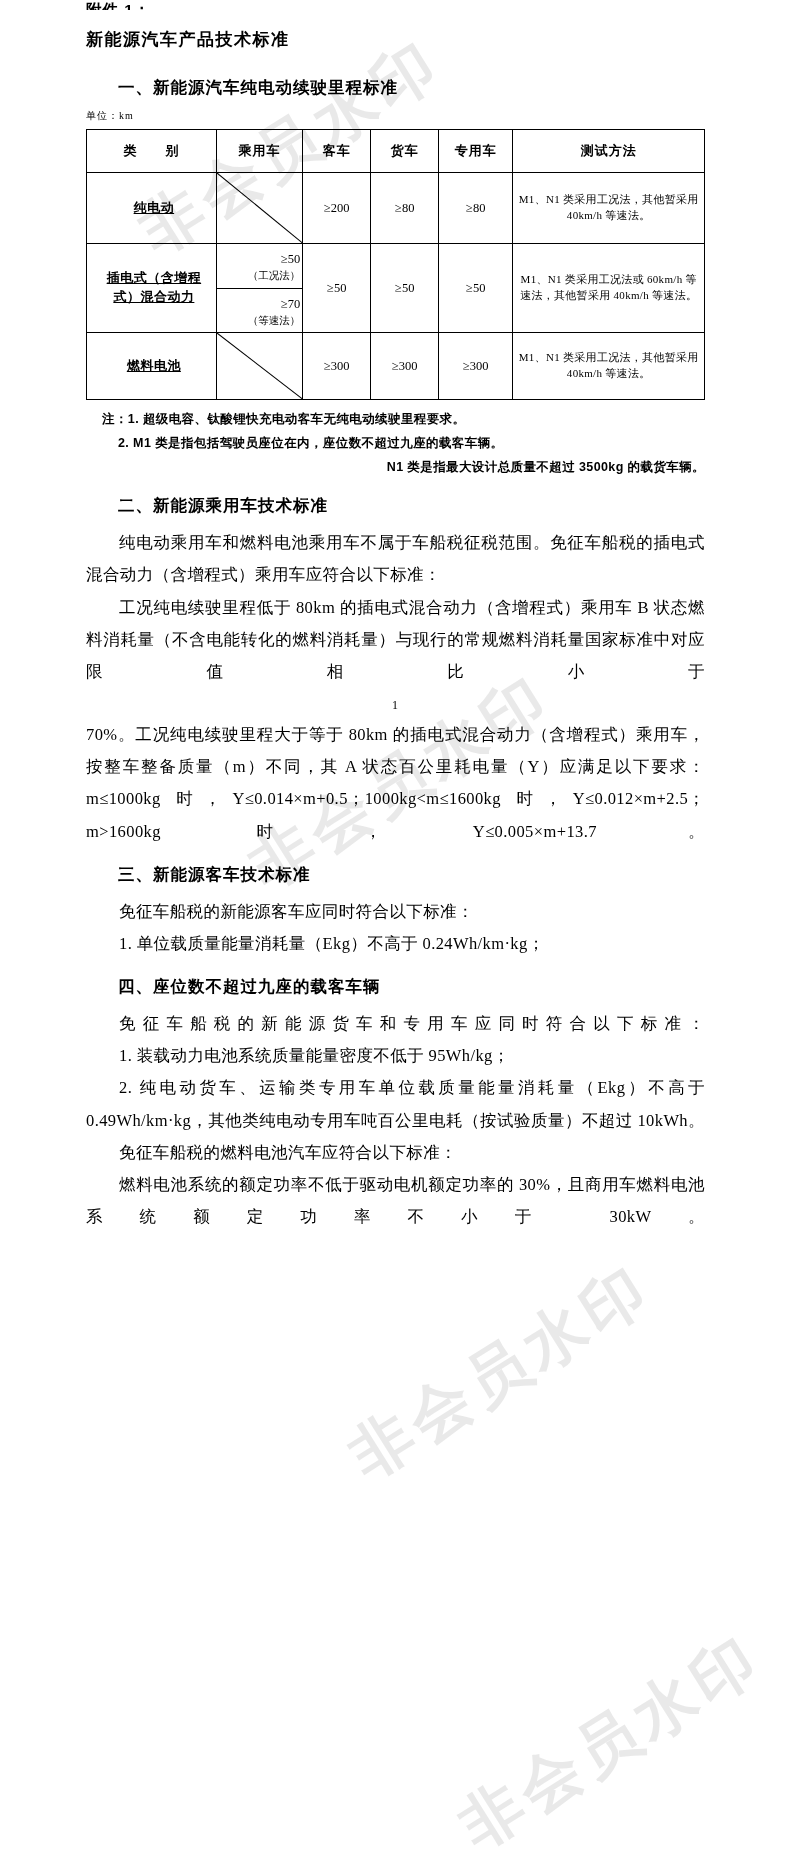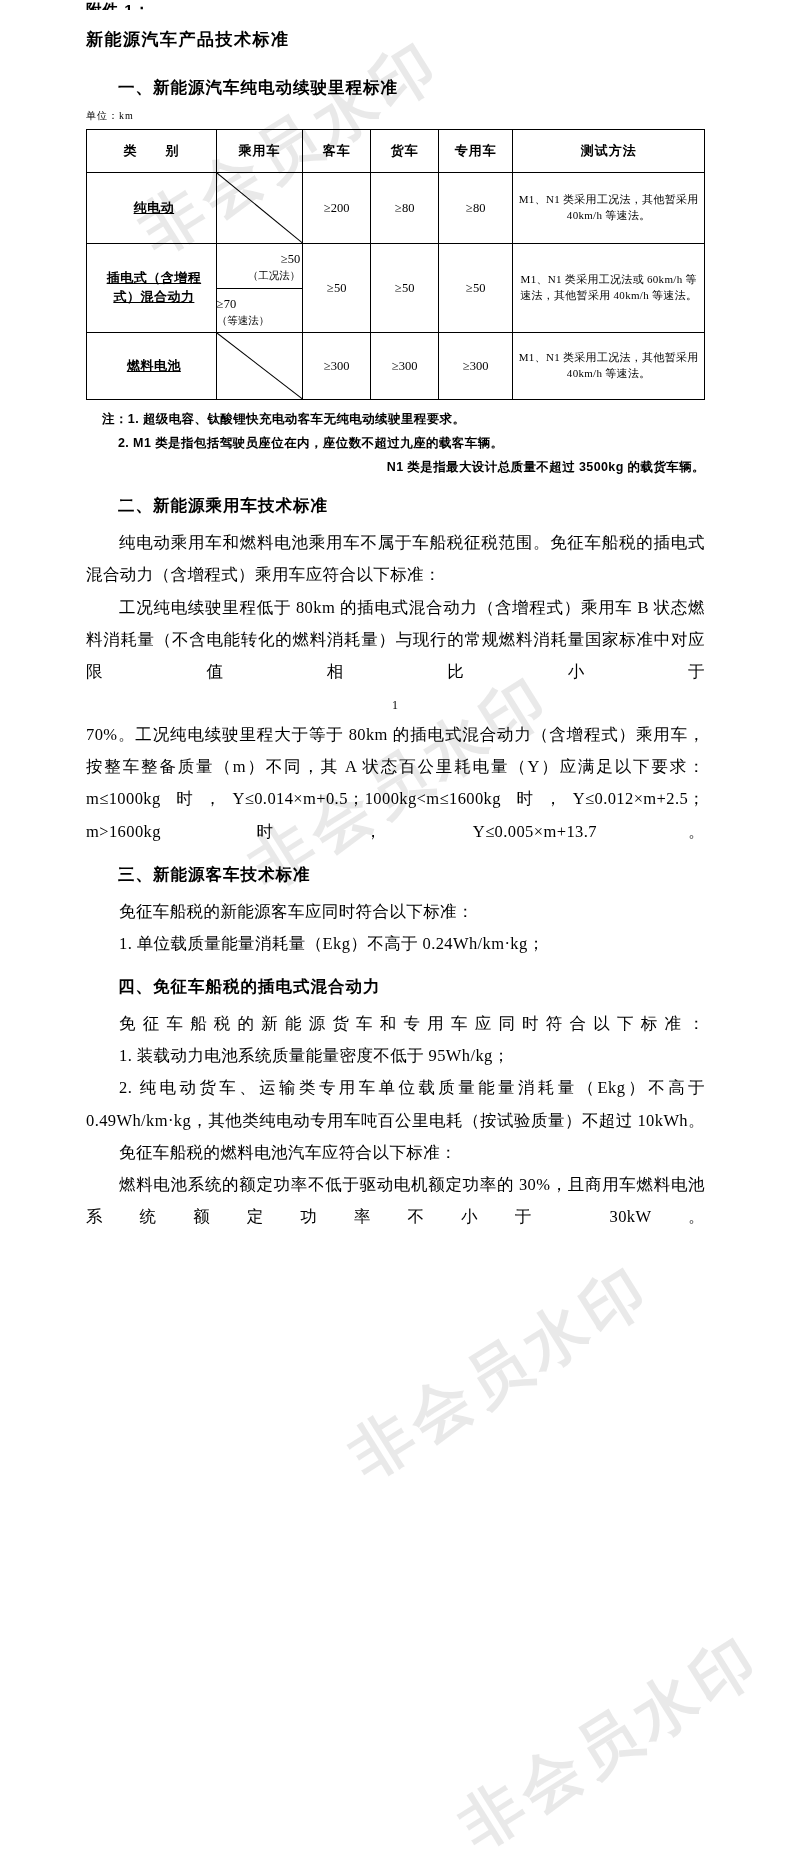--- a/index.html
+++ b/index.html
@@ -108,21 +108,21 @@
     z-index: 2;
     font-size: 12.5px;
   }
   .subcell .sub-top {
     border-bottom: 1px solid #000;
     padding: 6px 2px 4px 0;
     text-align: right;
   }
   .subcell .sub-bot {
     padding: 6px 2px 4px 0;
-    text-align: left;
+    text-align: right;
   }
   .small-note {
     font-size: 10.5px;
   }
   .notes {
     margin: 8px 0 0 0;
     font-size: 12.5px;
     font-family: "Liberation Sans", sans-serif;
     font-weight: bold;
     letter-spacing: 0.4px;
@@ -266,21 +266,21 @@
     <p class="body just">工况纯电续驶里程低于 80km 的插电式混合动力（含增程式）乘用车 B 状态燃料消耗量（不含电能转化的燃料消耗量）与现行的常规燃料消耗量国家标准中对应限值相比小于</p>
 
     <div class="pagenum">1</div>
 
     <p class="body just" style="text-indent:0">70%。工况纯电续驶里程大于等于 80km 的插电式混合动力（含增程式）乘用车，按整车整备质量（m）不同，其 A 状态百公里耗电量（Y）应满足以下要求：m≤1000kg 时，Y≤0.014×m+0.5；1000kg&lt;m≤1600kg 时，Y≤0.012×m+2.5；m&gt;1600kg 时，Y≤0.005×m+13.7。</p>
 
     <div class="sec-head">三、新能源客车技术标准</div>
     <p class="body">免征车船税的新能源客车应同时符合以下标准：</p>
     <p class="body">1. 单位载质量能量消耗量（Ekg）不高于 0.24Wh/km·kg；</p>
 
-    <div class="sec-head">四、免征车船税的插电式混合动力</div>
+    <div class="sec-head">四、座位数不超过九座的载客车辆</div>
     <p class="body just">免征车船税的新能源货车和专用车应同时符合以下标准：</p>
     <p class="body">1. 装载动力电池系统质量能量密度不低于 95Wh/kg；</p>
     <p class="body just">2. 纯电动货车、运输类专用车单位载质量能量消耗量（Ekg）不高于 0.49Wh/km·kg，其他类纯电动专用车吨百公里电耗（按试验质量）不超过 10kWh。</p>
 
     <p class="body">免征车船税的燃料电池汽车应符合以下标准：</p>
     <p class="body just">燃料电池系统的额定功率不低于驱动电机额定功率的 30%，且商用车燃料电池系统额定功率不小于 30kW。</p>
 
   </div>
 </div>
 

